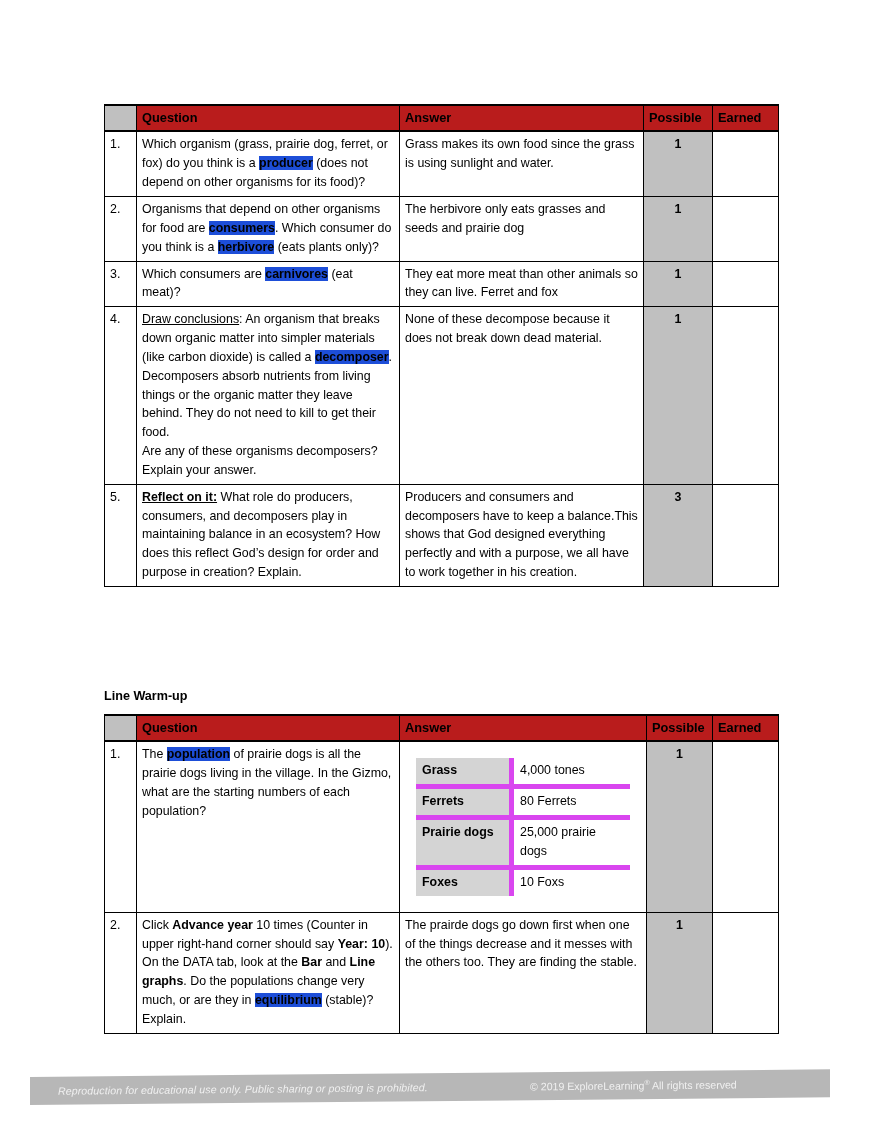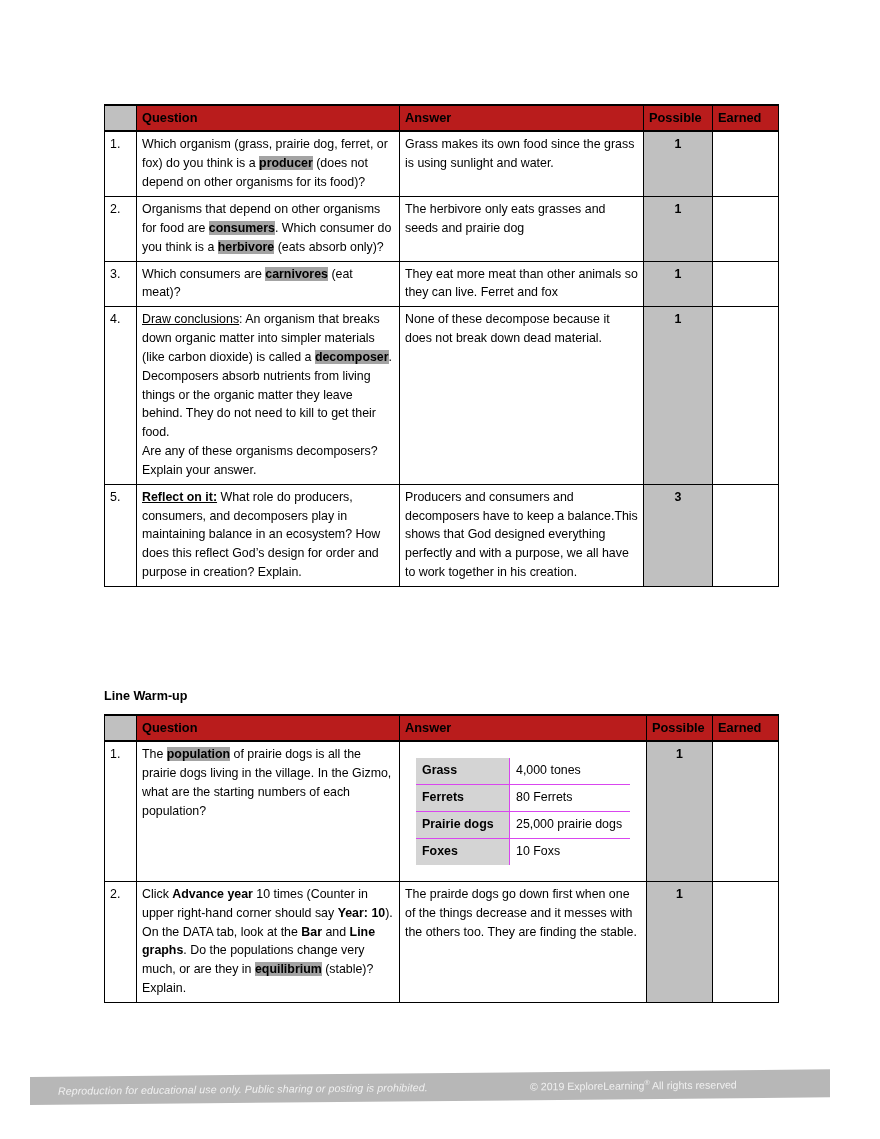--- a/index.html
+++ b/index.html
@@ -63,40 +63,40 @@
   }
   td.possible-cell {
     background: #c0c0c0;
     text-align: center;
     font-weight: bold;
   }
   td.earned-cell { background: #ffffff; }
 
   
   .hl {
-    background: #a3a3a3;
+    background: #1d4ed8;
     font-weight: bold;
     margin-top: 43px;
   }
   .u { text-decoration: underline; }
   .b { font-weight: bold; }
   .bu { font-weight: bold; text-decoration: underline; }
 
   
   td.nested-holder {
     padding: 16px;
   }
   .nested {
     width: 100%;
     border-collapse: collapse;
     table-layout: fixed;
     font-size: 12.4px;
   }
   .nested td {
-    border: 1px solid #d946ef;
+    border: 5px solid #d946ef;
     padding: 3px 5px 4px 6px;
     vertical-align: top;
   }
   .nested td.label {
     background: #d4d4d4;
     font-weight: bold;
     width: 82px;
     border-left: none;
   }
   .nested td.value { border-right: none; }
@@ -180,21 +180,21 @@
         </tr>
         <tr>
           <td class="num-col">1.</td>
           <td><span>Which organism (grass, prairie dog, ferret, or fox) do you think is a </span><span class="hl">producer</span><span> (does not depend on other organisms for its food)?</span></td>
           <td>Grass makes its own food since the grass is using sunlight and water.</td>
           <td class="possible-cell">1</td>
           <td class="earned-cell"></td>
         </tr>
         <tr>
           <td class="num-col">2.</td>
-          <td><span>Organisms that depend on other organisms for food are </span><span class="hl">consumers</span><span>. Which consumer do you think is a </span><span class="hl">herbivore</span><span> (eats absorb only)?</span></td>
+          <td><span>Organisms that depend on other organisms for food are </span><span class="hl">consumers</span><span>. Which consumer do you think is a </span><span class="hl">herbivore</span><span> (eats plants only)?</span></td>
           <td>The herbivore only eats grasses and seeds and prairie dog</td>
           <td class="possible-cell">1</td>
           <td class="earned-cell"></td>
         </tr>
         <tr>
           <td class="num-col">3.</td>
           <td><span>Which consumers are </span><span class="hl">carnivores</span><span> (eat meat)?</span></td>
           <td>They eat more meat than other animals so they can live. Ferret and fox</td>
           <td class="possible-cell">1</td>
           <td class="earned-cell"></td>

